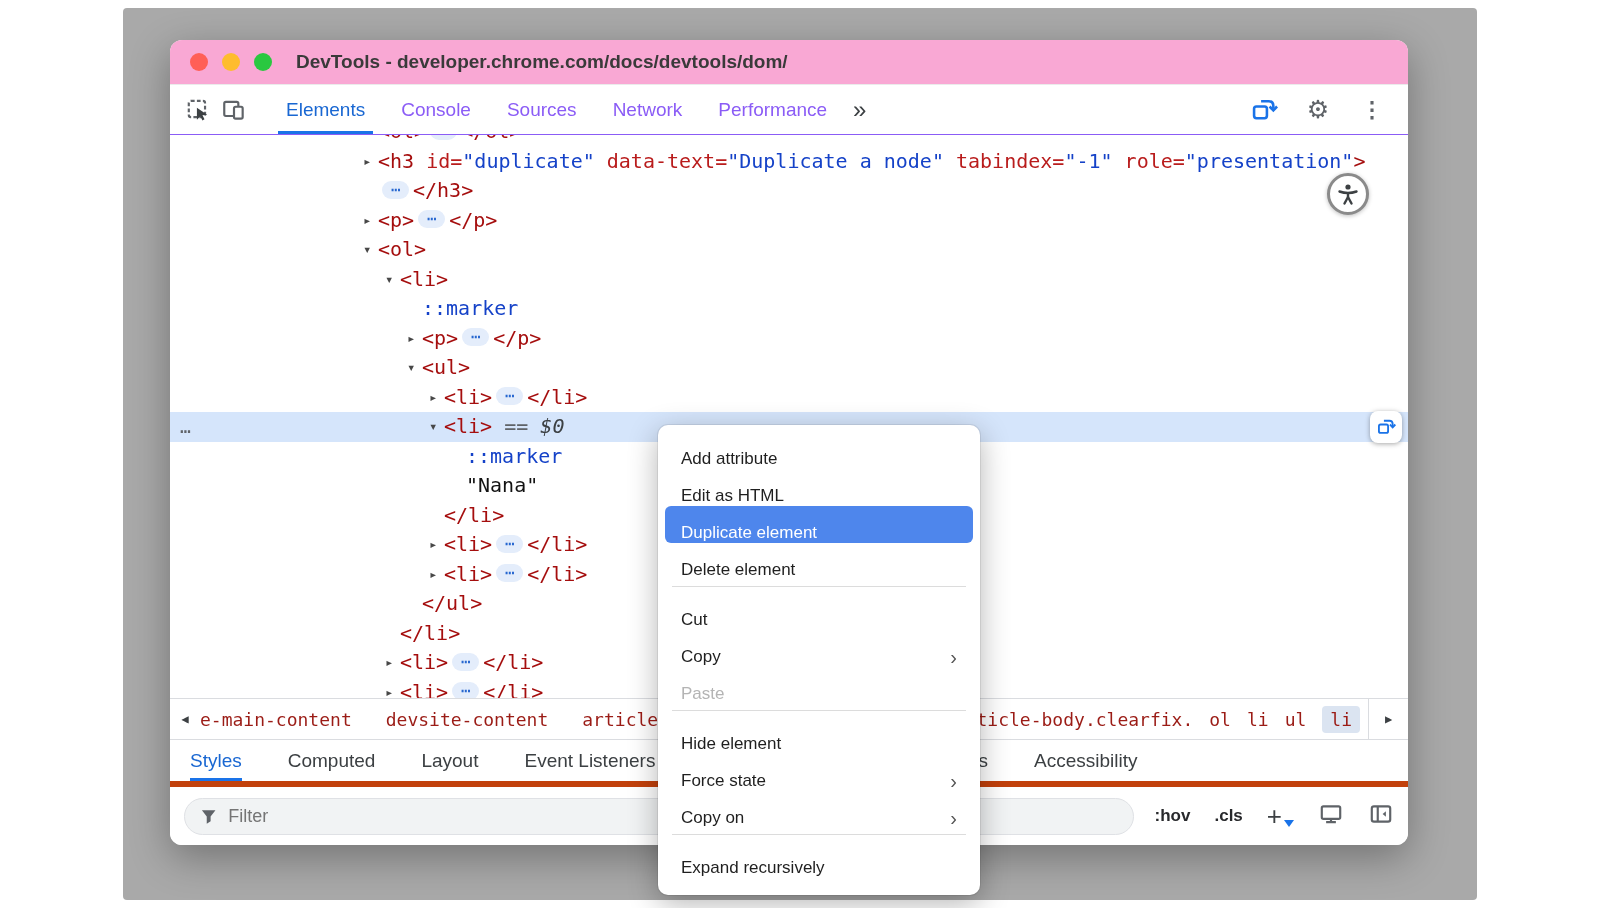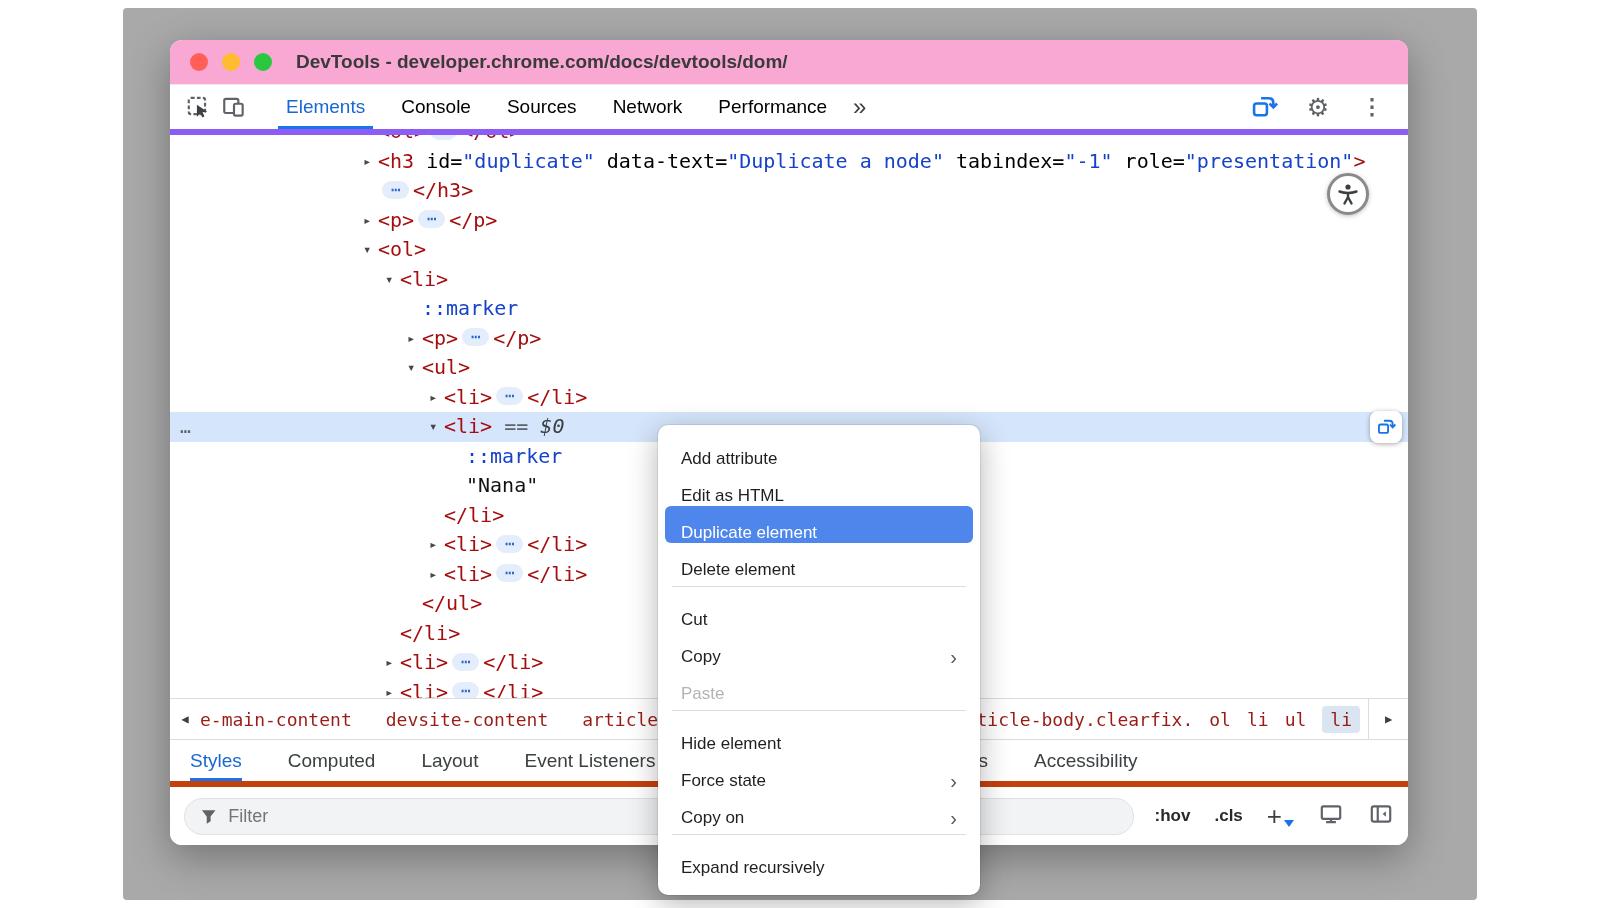--- a/index.html
+++ b/index.html
@@ -12,40 +12,40 @@
 
   
   .titlebar { height:45px; display:flex; align-items:center; background:#f9a8d4;
               border-bottom:1px solid #ebebeb; border-radius:12px 12px 0 0; }
   .traffic { display:flex; gap:14px; padding-left:20px; }
   .light { width:18px; height:18px; border-radius:50%; }
   .light.red { background:#ff5f57; } .light.yellow { background:#febc2e; } .light.green { background:#2ac840; }
   .win-title { margin-left:24px; font-weight:bold; font-size:19px; color:#3a3a3a; }
 
   
-  .toolbar { height:50px; display:flex; align-items:center; border-bottom:6px solid #8b5cf6; padding-left:10px; }
+  .toolbar { height:50px; display:flex; align-items:center; border-bottom:1px solid #8b5cf6; padding-left:10px; }
   .tb-icon { width:36px; height:36px; display:flex; align-items:center; justify-content:center; cursor:pointer; }
   .tabs { display:flex; height:100%; margin-left:16px; }
-  .tab { padding:0 18px; display:flex; align-items:center; font-size:19px; color:#000000; position:relative; cursor:pointer; }
+  .tab { padding:0 18px; display:flex; align-items:center; font-size:19px; color:#8b5cf6; position:relative; cursor:pointer; }
   .tab.active { color:#1967d2; }
   .tab.active::after { content:""; position:absolute; left:10px; right:10px; bottom:0; height:3px; background:#1a73e8; }
   .more-tabs { font-size:24px; color:#3c4043; margin-left:8px; line-height:1; }
   .tb-right { margin-left:auto; display:flex; align-items:center; gap:18px; padding-right:18px; }
   .glyph-icon { font-size:25px; color:#5f6368; line-height:1; }
 
   
   .content { position:relative; height:563px; overflow:hidden; background:#fff; }
   .tree { position:absolute; top:-18px; left:0; right:0;
           font-family:"DejaVu Sans Mono", monospace; font-size:20px; }
   .tree-row { height:29.5px; line-height:29.5px; display:flex; align-items:center;
               white-space:pre; position:relative; }
   .tree-row.selected { background:#d5e5fb; }
   .arrow { display:inline-block; width:15px; flex:none; font-size:14px; color:#474747; }
   .tk-tag    { color:#a50e0e; }
-  .tk-attr   { color:#000000; }
+  .tk-attr   { color:#b91c1c; }
   .tk-value  { color:#1542c8; }
   .tk-pseudo { color:#1542c8; }
   .tk-string { color:#111111; }
   .tk-plain  { color:#5f6368; }
   .tk-dollar { color:#3c4043; font-style:italic; }
   .pill { display:inline-flex; align-items:center; justify-content:center; min-width:27px; height:18px;
           border-radius:9px; background:#e4edfb; color:#2767d0; font-size:16px; line-height:1;
           margin:0 4px; transform:translateY(-1px); cursor:pointer; }
   .gutter { position:absolute; left:10px; color:#5f6368; font-size:18px; }
   .rowbadge { position:absolute; right:6px; top:50%; transform:translateY(-50%);

